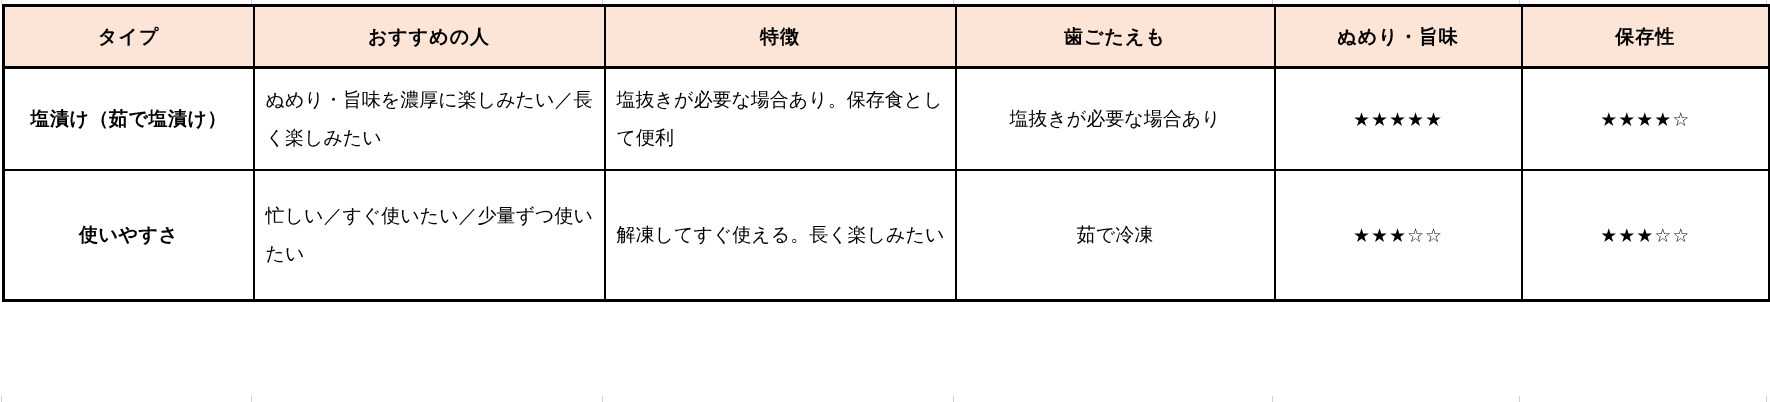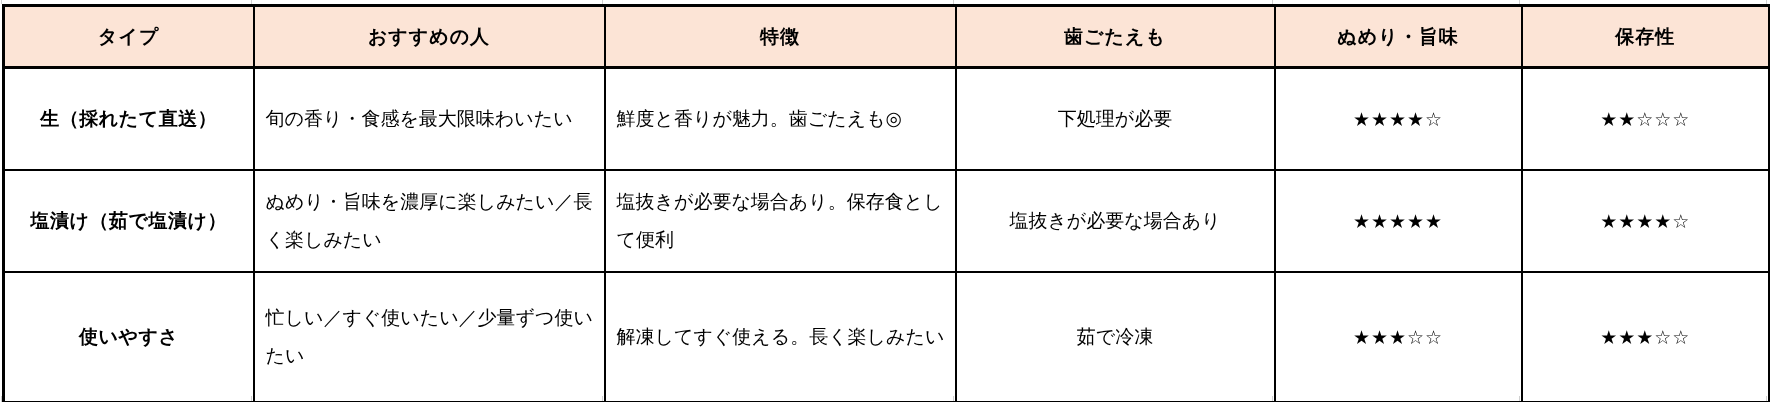--- a/index.html
+++ b/index.html
@@ -105,28 +105,20 @@
       <tr>
         <th>タイプ</th>
         <th>おすすめの人</th>
         <th>特徴</th>
         <th>歯ごたえも</th>
         <th>ぬめり・旨味</th>
         <th>保存性</th>
       </tr>
     </thead>
     <tbody>
-      <tr class="r1">
-        <td class="type-cell">生（採れたて直送）</td>
-        <td class="text-cell">旬の香り・食感を最大限味わいたい</td>
-        <td class="text-cell">鮮度と香りが魅力。歯ごたえも◎</td>
-        <td class="center-cell">下処理が必要</td>
-        <td class="stars-cell">★★★★☆</td>
-        <td class="stars-cell">★★☆☆☆</td>
-      </tr>
       <tr class="r2">
         <td class="type-cell">塩漬け（茹で塩漬け）</td>
         <td class="text-cell">ぬめり・旨味を濃厚に楽しみたい／長く楽しみたい</td>
         <td class="text-cell">塩抜きが必要な場合あり。保存食として便利</td>
         <td class="center-cell">塩抜きが必要な場合あり</td>
         <td class="stars-cell">★★★★★</td>
         <td class="stars-cell">★★★★☆</td>
       </tr>
       <tr class="r3">
         <td class="type-cell">使いやすさ</td>

